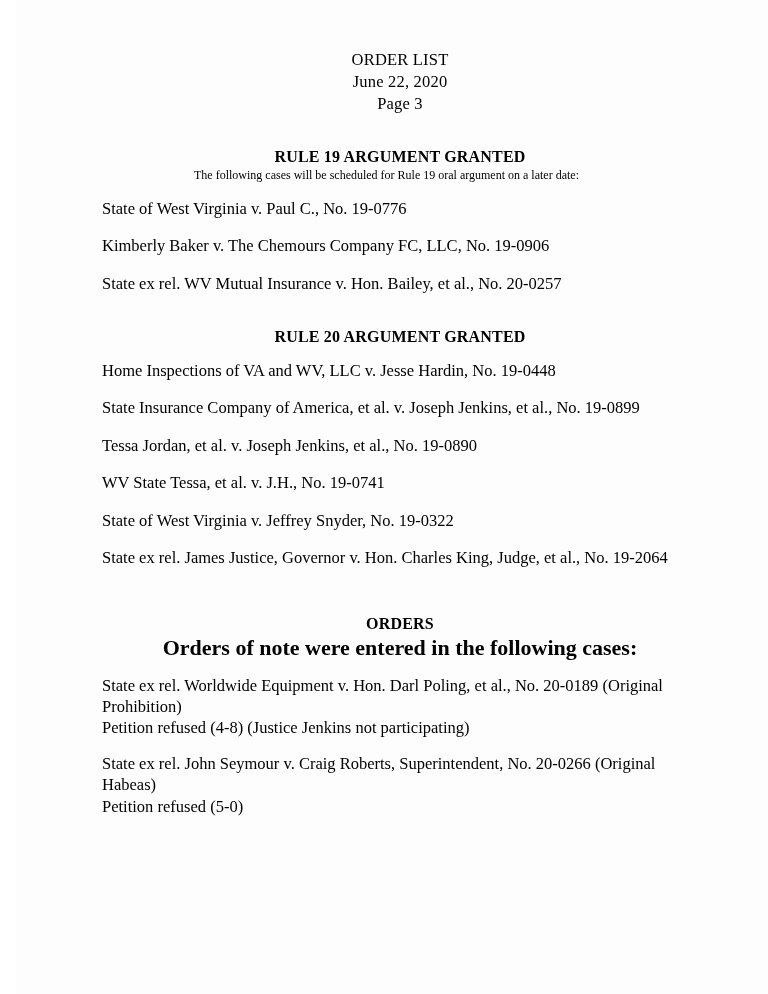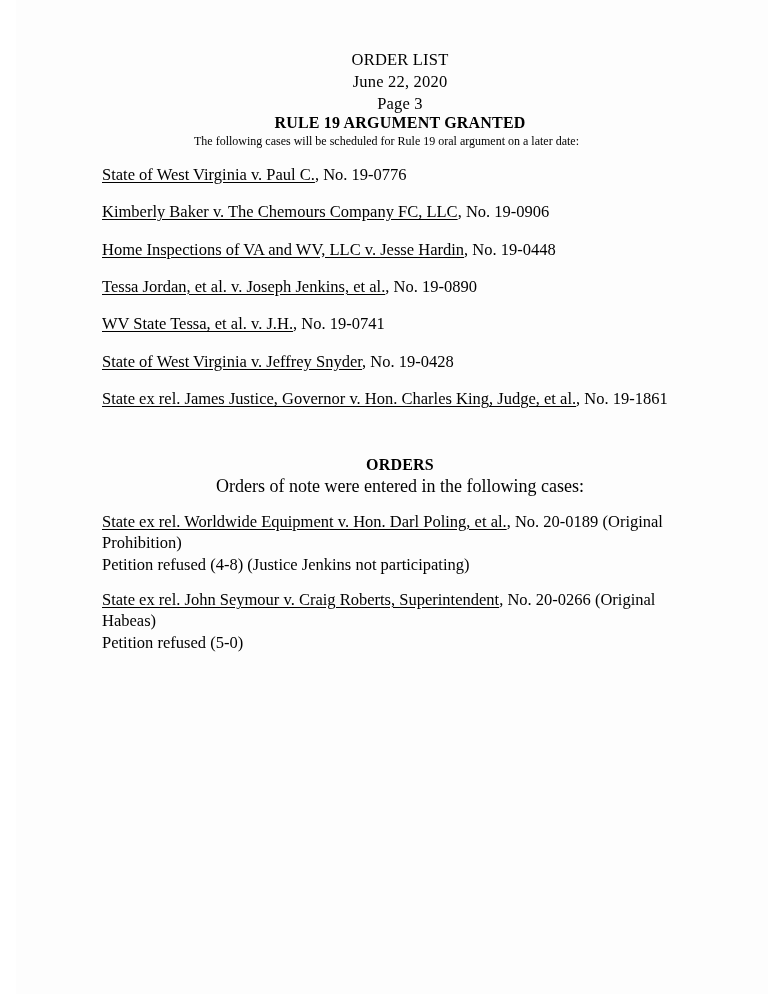--- a/index.html
+++ b/index.html
@@ -28,49 +28,50 @@
   .header-block {
     text-align: center;
     font-size: 16.5px;
     line-height: 1.32;
     margin-top: 5px;
   }
   .header-block div {
     letter-spacing: 0.2px;
   }
   .section {
+    margin-top: 34px;
   }
   .section-title {
     text-align: center;
     font-weight: bold;
     font-size: 16px;
     letter-spacing: 0.2px;
     margin-bottom: 2px;
   }
   .section-sub {
     font-size: 12px;
     line-height: 1.28;
     margin: 0 0 0 92px;
     max-width: 430px;
   }
   .orders-sub {
     text-align: center;
-    font-size: 18px;
+    font-size: 22px;
     margin-bottom: 0;
+    font-weight: bold;
   }
   .case-list {
     margin-top: 14px;
   }
   .case {
     font-size: 16.5px;
     line-height: 1.3;
     margin-bottom: 16px;
   }
   .case-name {
-    text-decoration: underline;
     text-underline-offset: 2px;
   }
   .case-tail {
     text-decoration: none;
   }
   .case-note {
     display: block;
     text-decoration: none;
   }
   .orders-section {
@@ -96,39 +97,46 @@
   <div class="section">
     <div class="section-title">RULE 19 ARGUMENT GRANTED</div>
     <div class="section-sub">The following cases will be scheduled for Rule 19 oral argument on a later date:</div>
     <div class="case-list">
       <div class="case">
         <span class="case-name">State of West Virginia v. Paul C.</span><span class="case-tail">, No. 19-0776</span>
       </div>
       <div class="case">
         <span class="case-name">Kimberly Baker v. The Chemours Company FC, LLC</span><span class="case-tail">, No. 19-0906</span>
       </div>
+      <div class="case">
+        <span class="case-name">State ex rel. WV Mutual Insurance v. Hon. Bailey, et al.</span><span class="case-tail">, No. 20-0257</span>
+      </div>
     </div>
   </div>
 
   <div class="section">
+    <div class="section-title">RULE 20 ARGUMENT GRANTED</div>
     <div class="case-list">
       <div class="case">
         <span class="case-name">Home Inspections of VA and WV, LLC v. Jesse Hardin</span><span class="case-tail">, No. 19-0448</span>
+      </div>
+      <div class="case">
+        <span class="case-name">State Insurance Company of America, et al. v. Joseph Jenkins, et al.</span><span class="case-tail">, No. 19-0899</span>
       </div>
       <div class="case">
         <span class="case-name">Tessa Jordan, et al. v. Joseph Jenkins, et al.</span><span class="case-tail">, No. 19-0890</span>
       </div>
       <div class="case">
         <span class="case-name">WV State Tessa, et al. v. J.H.</span><span class="case-tail">, No. 19-0741</span>
       </div>
       <div class="case">
-        <span class="case-name">State of West Virginia v. Jeffrey Snyder</span><span class="case-tail">, No. 19-0428</span>
+        <span class="case-name">State of West Virginia v. Jeffrey Snyder</span><span class="case-tail">, No. 19-0322</span>
       </div>
       <div class="case">
-        <span class="case-name">State ex rel. James Justice, Governor v. Hon. Charles King, Judge, et al.</span><span class="case-tail">, No. 19-1861</span>
+        <span class="case-name">State ex rel. James Justice, Governor v. Hon. Charles King, Judge, et al.</span><span class="case-tail">, No. 19-2064</span>
       </div>
     </div>
   </div>
 
   <div class="orders-section">
     <div class="section-title">ORDERS</div>
     <div class="orders-sub">Orders of note were entered in the following cases:</div>
     <div class="case-list">
       <div class="orders-case">
         <span class="case-name">State ex rel. Worldwide Equipment v. Hon. Darl Poling, et al.</span><span class="case-tail">, No. 20-0189 (Original Prohibition)</span>

